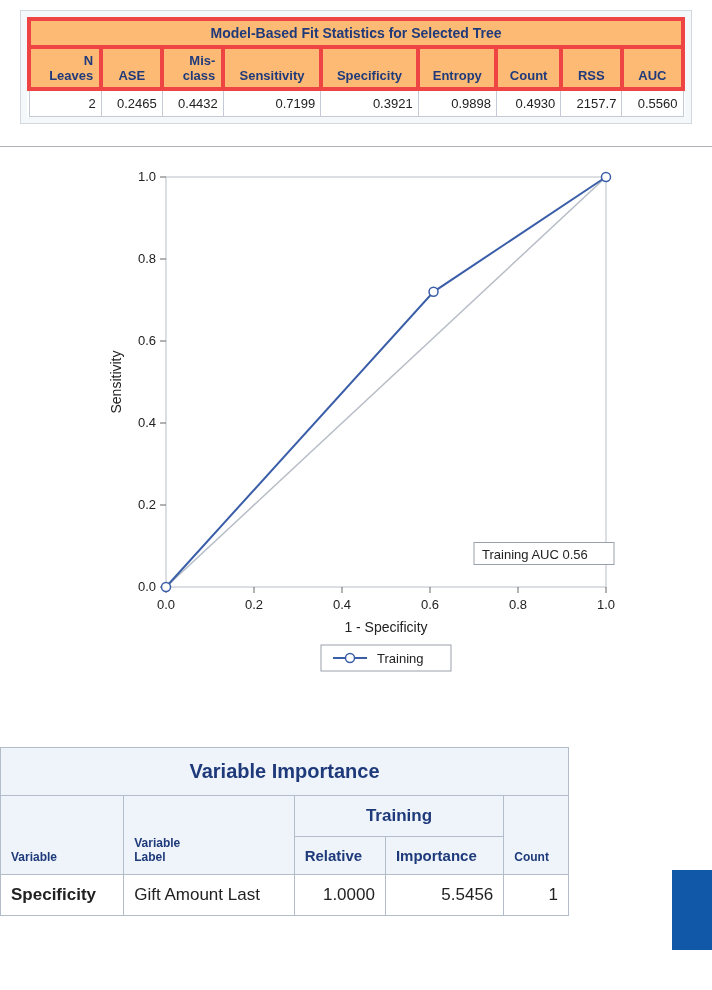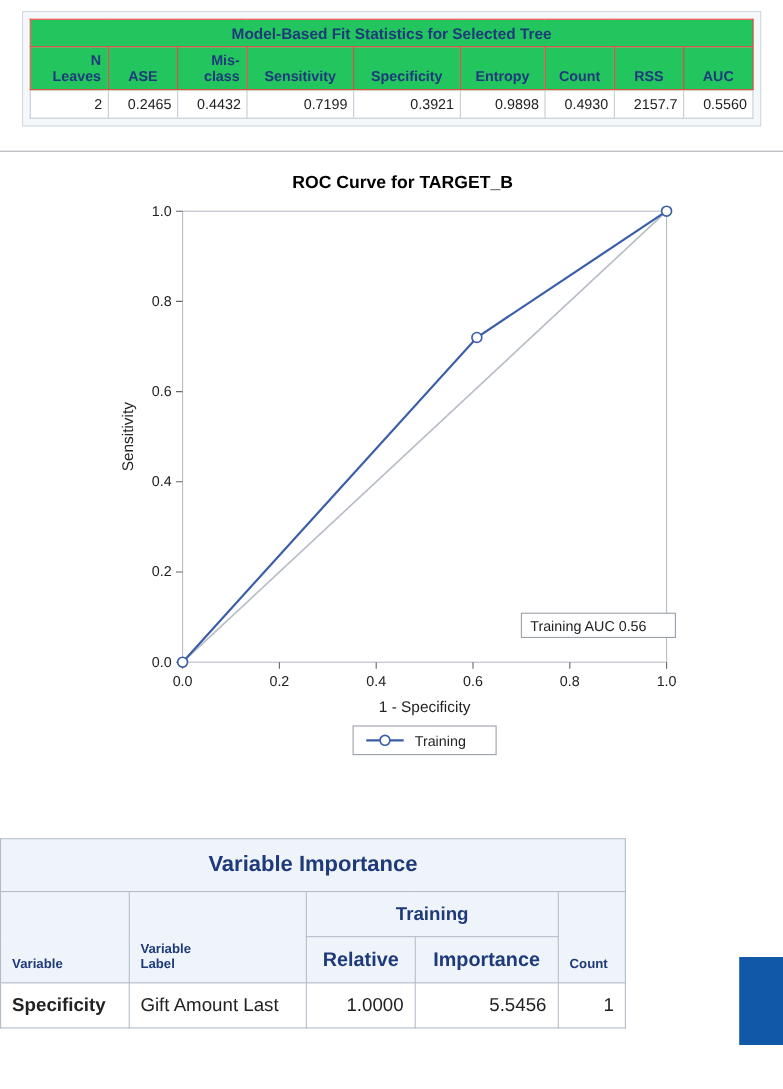--- a/index.html
+++ b/index.html
@@ -19,24 +19,24 @@
       background: #f5f8fb;
       border: 1px solid #d2d8e0;
       padding: 6px;
     }
     table.stats {
       border-collapse: collapse;
       width: 100%;
       background: #fff;
     }
     table.stats th {
-      background: #22c55e;
+      background: #fdba74;
       color: #1f3a7a;
       font-weight: bold;
-      border: 1px solid #ef4444;
+      border: 4px solid #ef4444;
       padding: 4px 6px;
       font-size: 13px;
     }
     table.stats th.title {
       text-align: center;
       font-size: 14px;
     }
     table.stats th.col {
       vertical-align: bottom;
       text-align: center;
@@ -92,22 +92,22 @@
     table.varimp th.h2 {
       font-size: 12px;
       text-align: left;
       vertical-align: bottom;
     }
     table.varimp th.h2c {
       font-size: 17px;
       text-align: center;
     }
     table.varimp th.h3 {
-      font-size: 18px;
-      text-align: center;
+      font-size: 15px;
+      text-align: left;
     }
     table.varimp td {
       font-size: 17px;
     }
     table.varimp td.num { text-align: right; }
     .bluebar {
       position: absolute;
       right: 0;
       top: 870px;
       width: 40px;
@@ -148,21 +148,20 @@
       <td>2157.7</td>
       <td>0.5560</td>
     </tr>
   </tbody>
     </table>
 </div>
 
 <div class="divider"></div>
 
 <div class="chart-wrap">
-  <div class="chart-title">ROC Curve for TARGET_B</div>
   <svg id="roc-svg" class="chart-svg" width="520" height="520">
       <rect x="60" y="10" width="440" height="410" fill="#ffffff" stroke="#b7bdc6" stroke-width="1"></rect>
       <line x1="60" y1="420" x2="60" y2="426" stroke="#666" stroke-width="1"></line>
       <text x="60" y="442" text-anchor="middle" font-size="13" fill="#222" font-family="Arial">0.0</text>
       <line x1="148" y1="420" x2="148" y2="426" stroke="#666" stroke-width="1"></line>
       <text x="148" y="442" text-anchor="middle" font-size="13" fill="#222" font-family="Arial">0.2</text>
       <line x1="236" y1="420" x2="236" y2="426" stroke="#666" stroke-width="1"></line>
       <text x="236" y="442" text-anchor="middle" font-size="13" fill="#222" font-family="Arial">0.4</text>
       <line x1="324" y1="420" x2="324" y2="426" stroke="#666" stroke-width="1"></line>
       <text x="324" y="442" text-anchor="middle" font-size="13" fill="#222" font-family="Arial">0.6</text>

